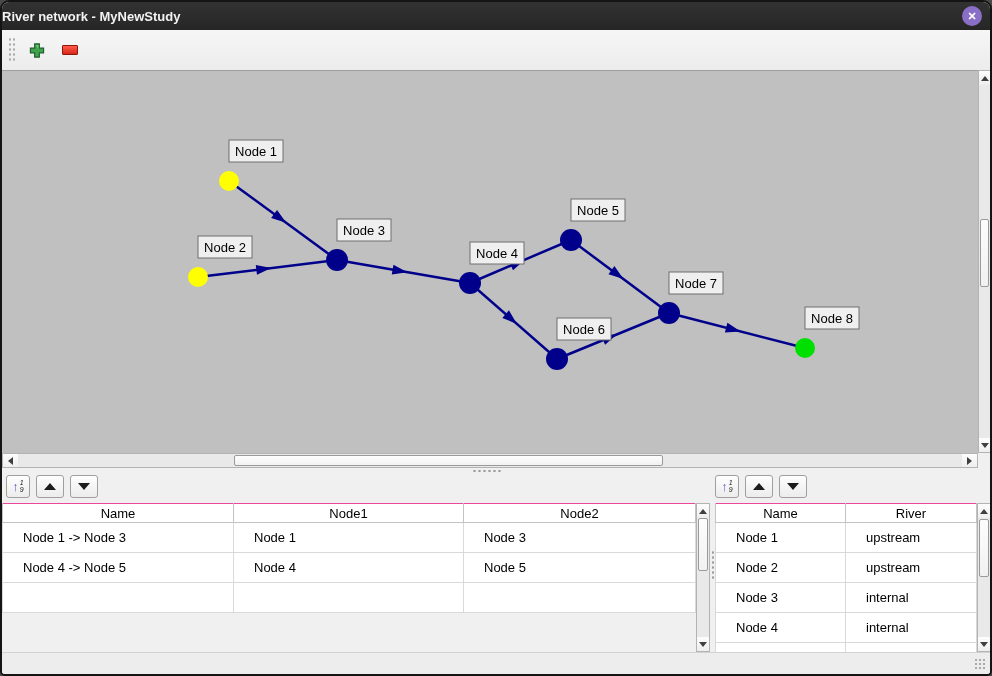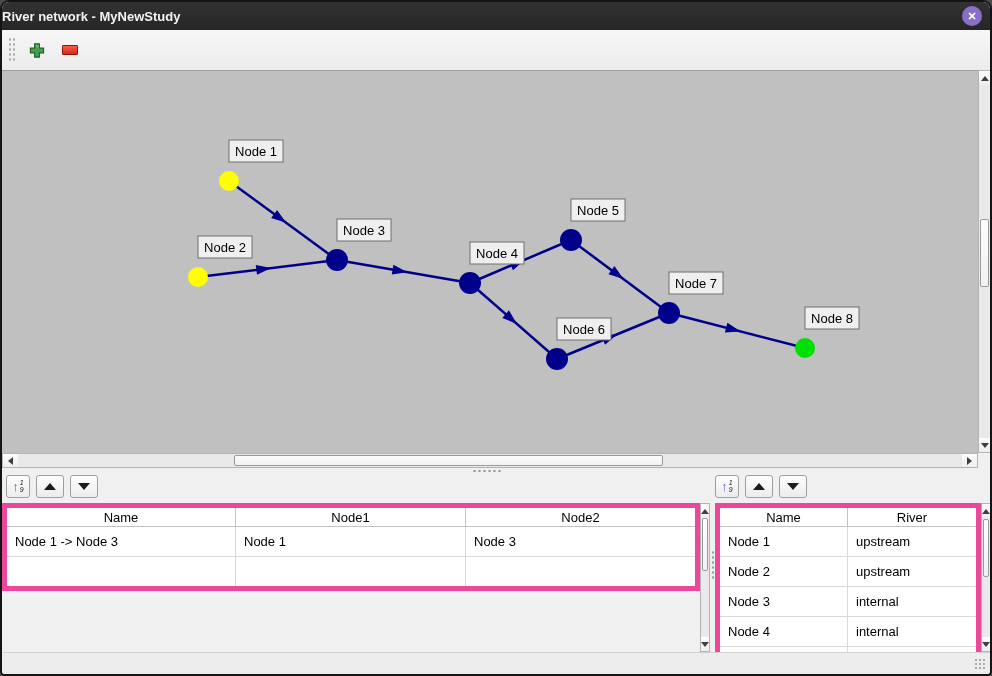--- a/index.html
+++ b/index.html
@@ -53,25 +53,25 @@
           cursor:pointer;padding:0 4px;}
   .tb-btn.sort{min-width:24px;}
   .sort-wrap{display:flex;align-items:center;}
   .sort-arrow{color:#5156c5;font-size:13px;font-weight:bold;line-height:13px;}
   .sort-digits{display:flex;flex-direction:column;font-size:7px;line-height:7px;color:#222;font-style:normal;margin-left:1px;}
   .tri-up{width:0;height:0;border-left:6px solid transparent;border-right:6px solid transparent;border-bottom:7px solid #1c1c1c;}
   .tri-down{width:0;height:0;border-left:6px solid transparent;border-right:6px solid transparent;border-top:7px solid #1c1c1c;}
   
   .table-wrap{position:absolute;top:501px;height:149px;display:flex;overflow:hidden;}
   .tw-left{left:0;width:708px;} .tw-right{left:713px;width:276px;}
-  table.grid{border-collapse:collapse;background:#404040;border:5px solid #ec4899;table-layout:fixed;align-self:flex-start;}
+  table.grid{border-collapse:collapse;background:#404040;border:1px solid #ec4899;table-layout:fixed;align-self:flex-start;}
   table.grid th{font-weight:normal;font-size:13px;height:18px;border:1px solid #c2c2c2;border-top:none;
                 background:#fff;padding:0;text-align:center;}
   table.grid thead tr{border-bottom:1px solid #a5a5a5;}
-  table.grid td{font-size:13px;height:29px;border:1px solid #d9d9d9;padding:0 0 0 8px;white-space:nowrap;
+  table.grid td{font-size:13px;height:29px;border:1px solid #d9d9d9;padding:0 0 0 20px;white-space:nowrap;
                 overflow:hidden;background:#fff;}
   .tscroll{position:relative;width:15px;height:149px;background:#e9e9e9;border:1px solid #b3b3b3;box-sizing:border-box;}
   .tscroll .sb-btn{left:0;right:0;height:14px;}
   .tscroll .sb-handle{left:1px;right:1px;}
   
   .statusbar{position:absolute;left:0;right:0;bottom:0;height:21px;background:#ededed;border-top:1px solid #d2d2d2;}
   .resize-grip{position:absolute;right:3px;bottom:3px;width:13px;height:13px;
         background-image:radial-gradient(circle,#a9a9a9 1px,transparent 1.3px);background-size:4px 4px;}
 </style>
 </head>
@@ -231,20 +231,25 @@
           <th>Node2</th>
         </tr>
       </thead>
       <tbody id="reachesBody">
           <tr>
             <td>Node 1 -&gt; Node 3</td>
             <td>Node 1</td>
             <td>Node 3</td>
           </tr>
           <tr>
+            <td>Node 4 -&gt; Node 5</td>
+            <td>Node 4</td>
+            <td>Node 5</td>
+          </tr>
+          <tr>
             <td></td>
             <td></td>
             <td></td>
           </tr>
         </tbody>
     </table>
     <div class="tscroll">
       <div class="sb-btn" style="top:0;">
           <span class="arr arr-up"></span>
         </div>

